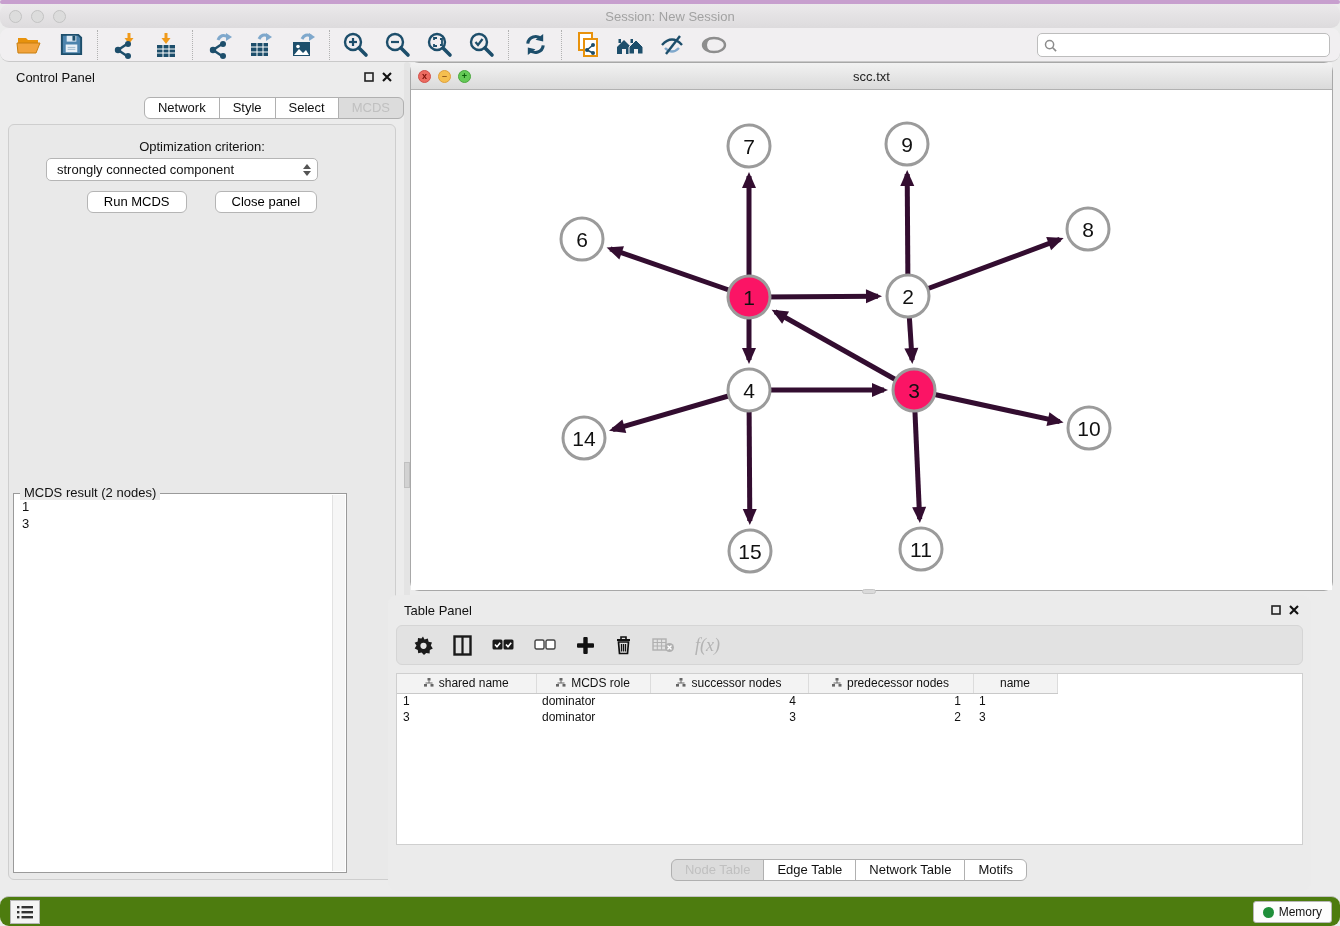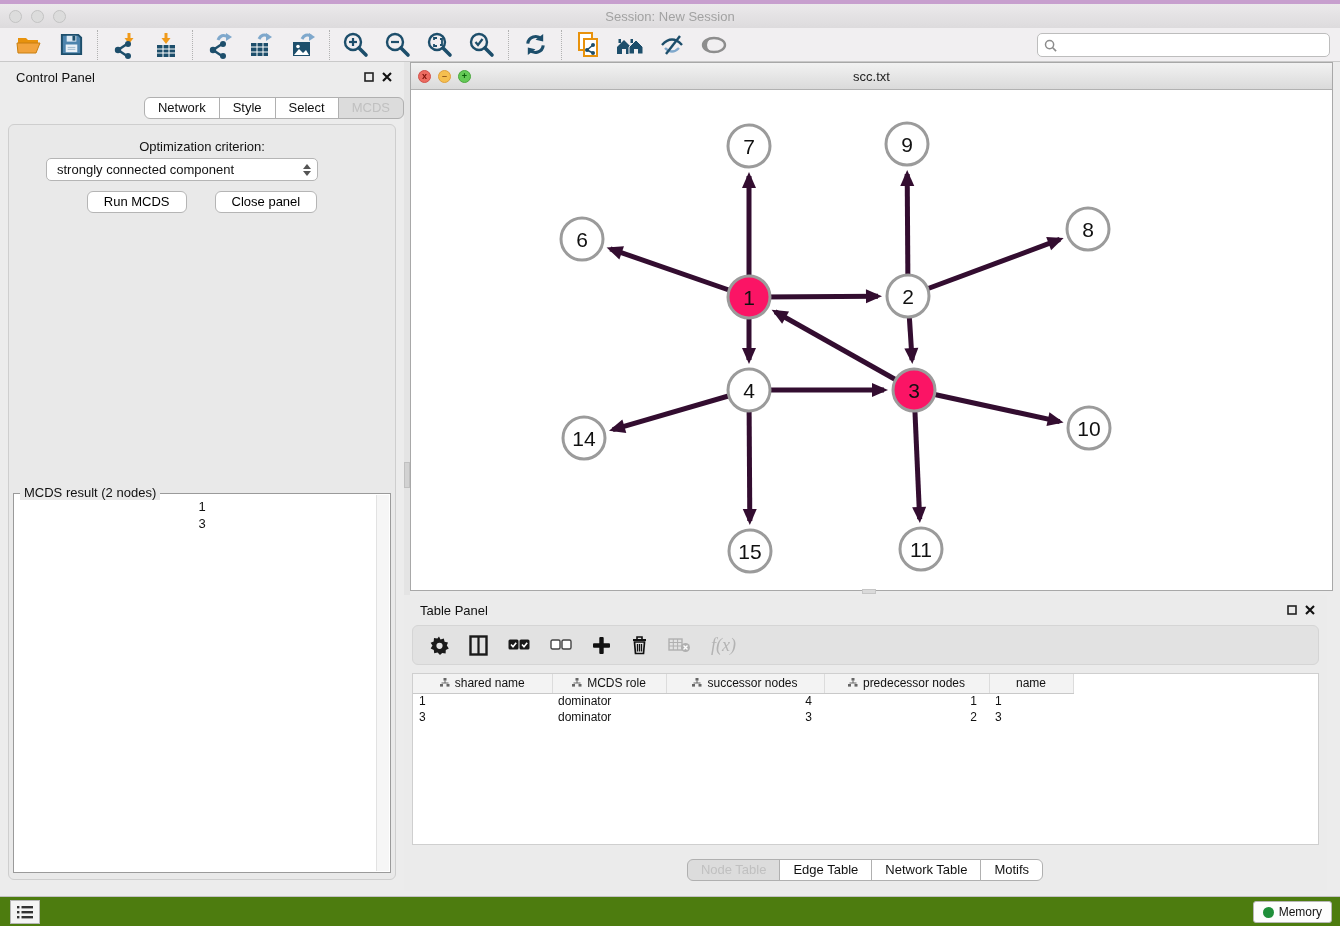--- a/index.html
+++ b/index.html
@@ -1,18 +1,18 @@
 <!DOCTYPE html>
 <html><head>
 <meta charset="utf-8">
 <style>
   * { margin:0; padding:0; box-sizing:border-box; }
   html,body { width:1340px; height:926px; overflow:hidden; }
   body { font-family:"Liberation Sans", sans-serif; background:#ececec; position:relative; color:#111; }
-  .abs { position:absolute; }
+  .abs { position:absolute;border-radius:9px; }
 
   
   #top-strip { left:0; top:0; width:1340px; height:4px; background:#c79fce; }
   #titlebar { left:0; top:4px; width:1340px; height:24px; background:linear-gradient(#ebe9eb,#dddbdd); display:flex; align-items:center; }
   .tlight { width:13px; height:13px; border-radius:50%; background:#dcdcdc; border:1px solid #c3c3c3; margin-left:9px; }
   #window-title { position:absolute; left:0; width:100%; text-align:center; font-size:13px; color:#a2a2a2; }
 
   
   #toolbar { left:0; top:28px; width:1340px; height:34px; background:#f1eff1; border-bottom:1px solid #c9c9c9; display:flex; align-items:center; padding-left:8px; }
   .tool-btn { width:42px; height:32px; display:flex; align-items:center; justify-content:center; cursor:default; }
@@ -31,42 +31,42 @@
   .seg:last-child { border-radius:0 6px 6px 0; }
   .seg.active { background:#dcdcdc; color:#c0c0c0; }
   #cp-content { position:absolute; left:8px; top:62px; width:388px; height:756px; background:#e9e9e9; border:1px solid #cecece; border-radius:6px; }
   #opt-label { margin-top:14px; text-align:center; font-size:13px; }
   #opt-select { position:absolute; left:37px; top:33px; width:272px; height:23px; background:#fff; border:1px solid #b5b5b5; border-radius:5px; display:flex; align-items:center; font-size:13px; padding-left:10px; }
   #opt-select .stepper { margin-left:auto; margin-right:6px; display:flex; flex-direction:column; gap:2px; }
   .tri-up { width:0; height:0; border-left:4px solid transparent; border-right:4px solid transparent; border-bottom:5px solid #555; }
   .tri-dn { width:0; height:0; border-left:4px solid transparent; border-right:4px solid transparent; border-top:5px solid #555; }
   .cp-buttons { position:absolute; left:0; top:66px; width:100%; display:flex; justify-content:center; gap:28px; }
   .push-btn { background:#fff; border:1px solid #b5b5b5; border-radius:6px; font-size:13px; padding:2px 16px 3px 16px; font-family:"Liberation Sans",sans-serif; }
-  #mcds-fieldset { position:absolute; left:4px; top:368px; width:378px; height:380px; border:1px solid #9a9a9a; background:#fff;text-align:center; }
+  #mcds-fieldset { position:absolute; left:4px; top:368px; width:334px; height:380px; border:1px solid #9a9a9a; background:#fff; }
   #mcds-legend { position:absolute; left:6px; top:-9px; background:#e9e9e9; padding:0 4px; font-size:13px; }
   #mcds-text { position:absolute; left:0; top:0; width:100%; height:100%; font-size:13px; line-height:17px; padding:4px 8px; white-space:pre-line; }
   #mcds-scroll { position:absolute; right:1px; top:1px; width:13px; height:calc(100% - 2px); background:#f6f6f6; border-left:1px solid #e2e2e2; }
 
   
   #net-window { left:410px; top:62px; width:923px; height:529px; border:1px solid #a8a8a8; background:#fff; }
   #net-titlebar { height:27px; background:linear-gradient(#f2f2f2,#dadada); border-bottom:1px solid #b1b1b1; display:flex; align-items:center; position:relative; }
   .mac-btn { width:13px; height:13px; border-radius:50%; margin-left:7px; display:flex; align-items:center; justify-content:center; font-size:9px; font-weight:bold; line-height:9px; }
   .mac-red { background:#ec6b60; border:1px solid #d2504a; color:#7c1008; }
   .mac-yellow { background:#f5bf4f; border:1px solid #dfa03c; color:#90591a; }
   .mac-green { background:#64c956; border:1px solid #4aa73e; color:#0a5d0a; }
   #net-title { position:absolute; left:0; width:100%; text-align:center; font-size:13px; color:#222; }
   #net-canvas { position:relative; width:100%; height:500px; background:#fff; }
 
   
   #v-splitter { left:404px; top:62px; width:6px; height:829px; background:#e4e4e4; }
   #v-splitter .grip { position:absolute; top:400px; left:0; width:6px; height:26px; background:#d2d2d2; border:1px solid #c0c0c0; }
   #h-grip { left:862px; top:589px; width:14px; height:5px; background:#dadada; border:1px solid #c6c6c6; }
 
   
-  #table-panel { left:404px; top:595px; width:923px; height:296px; background:#ebebeb; }
+  #table-panel { left:388px; top:595px; width:923px; height:296px; background:#ebebeb; }
   #tp-toolbar { position:absolute; left:8px; top:30px; width:907px; height:40px; background:#e2e2e2; border:1px solid #d5d5d5; border-radius:6px; display:flex; align-items:center; gap:20px; padding-left:16px; }
   .tp-ico { display:flex; align-items:center; justify-content:center; height:28px; }
   #fx-label { font-family:"Liberation Serif",serif; font-style:italic; font-size:18px; color:#b3b3b3; }
   #node-table { position:absolute; left:8px; top:78px; width:907px; height:172px; background:#fff; border:1px solid #cfcfcf; }
   table { border-collapse:collapse; font-size:12px; }
   th { background:#f3f3f3; border-right:1px solid #dcdcdc; border-bottom:1px solid #c9c9c9; font-weight:normal; height:19px; text-align:center; }
   th .th-inner { display:flex; align-items:center; justify-content:center; gap:5px; }
   td { height:16px; padding:0 6px; }
   td.num { text-align:right; padding-right:12px; }
   #tp-tabs { position:absolute; left:0; top:264px; width:100%; display:flex; justify-content:center; }

